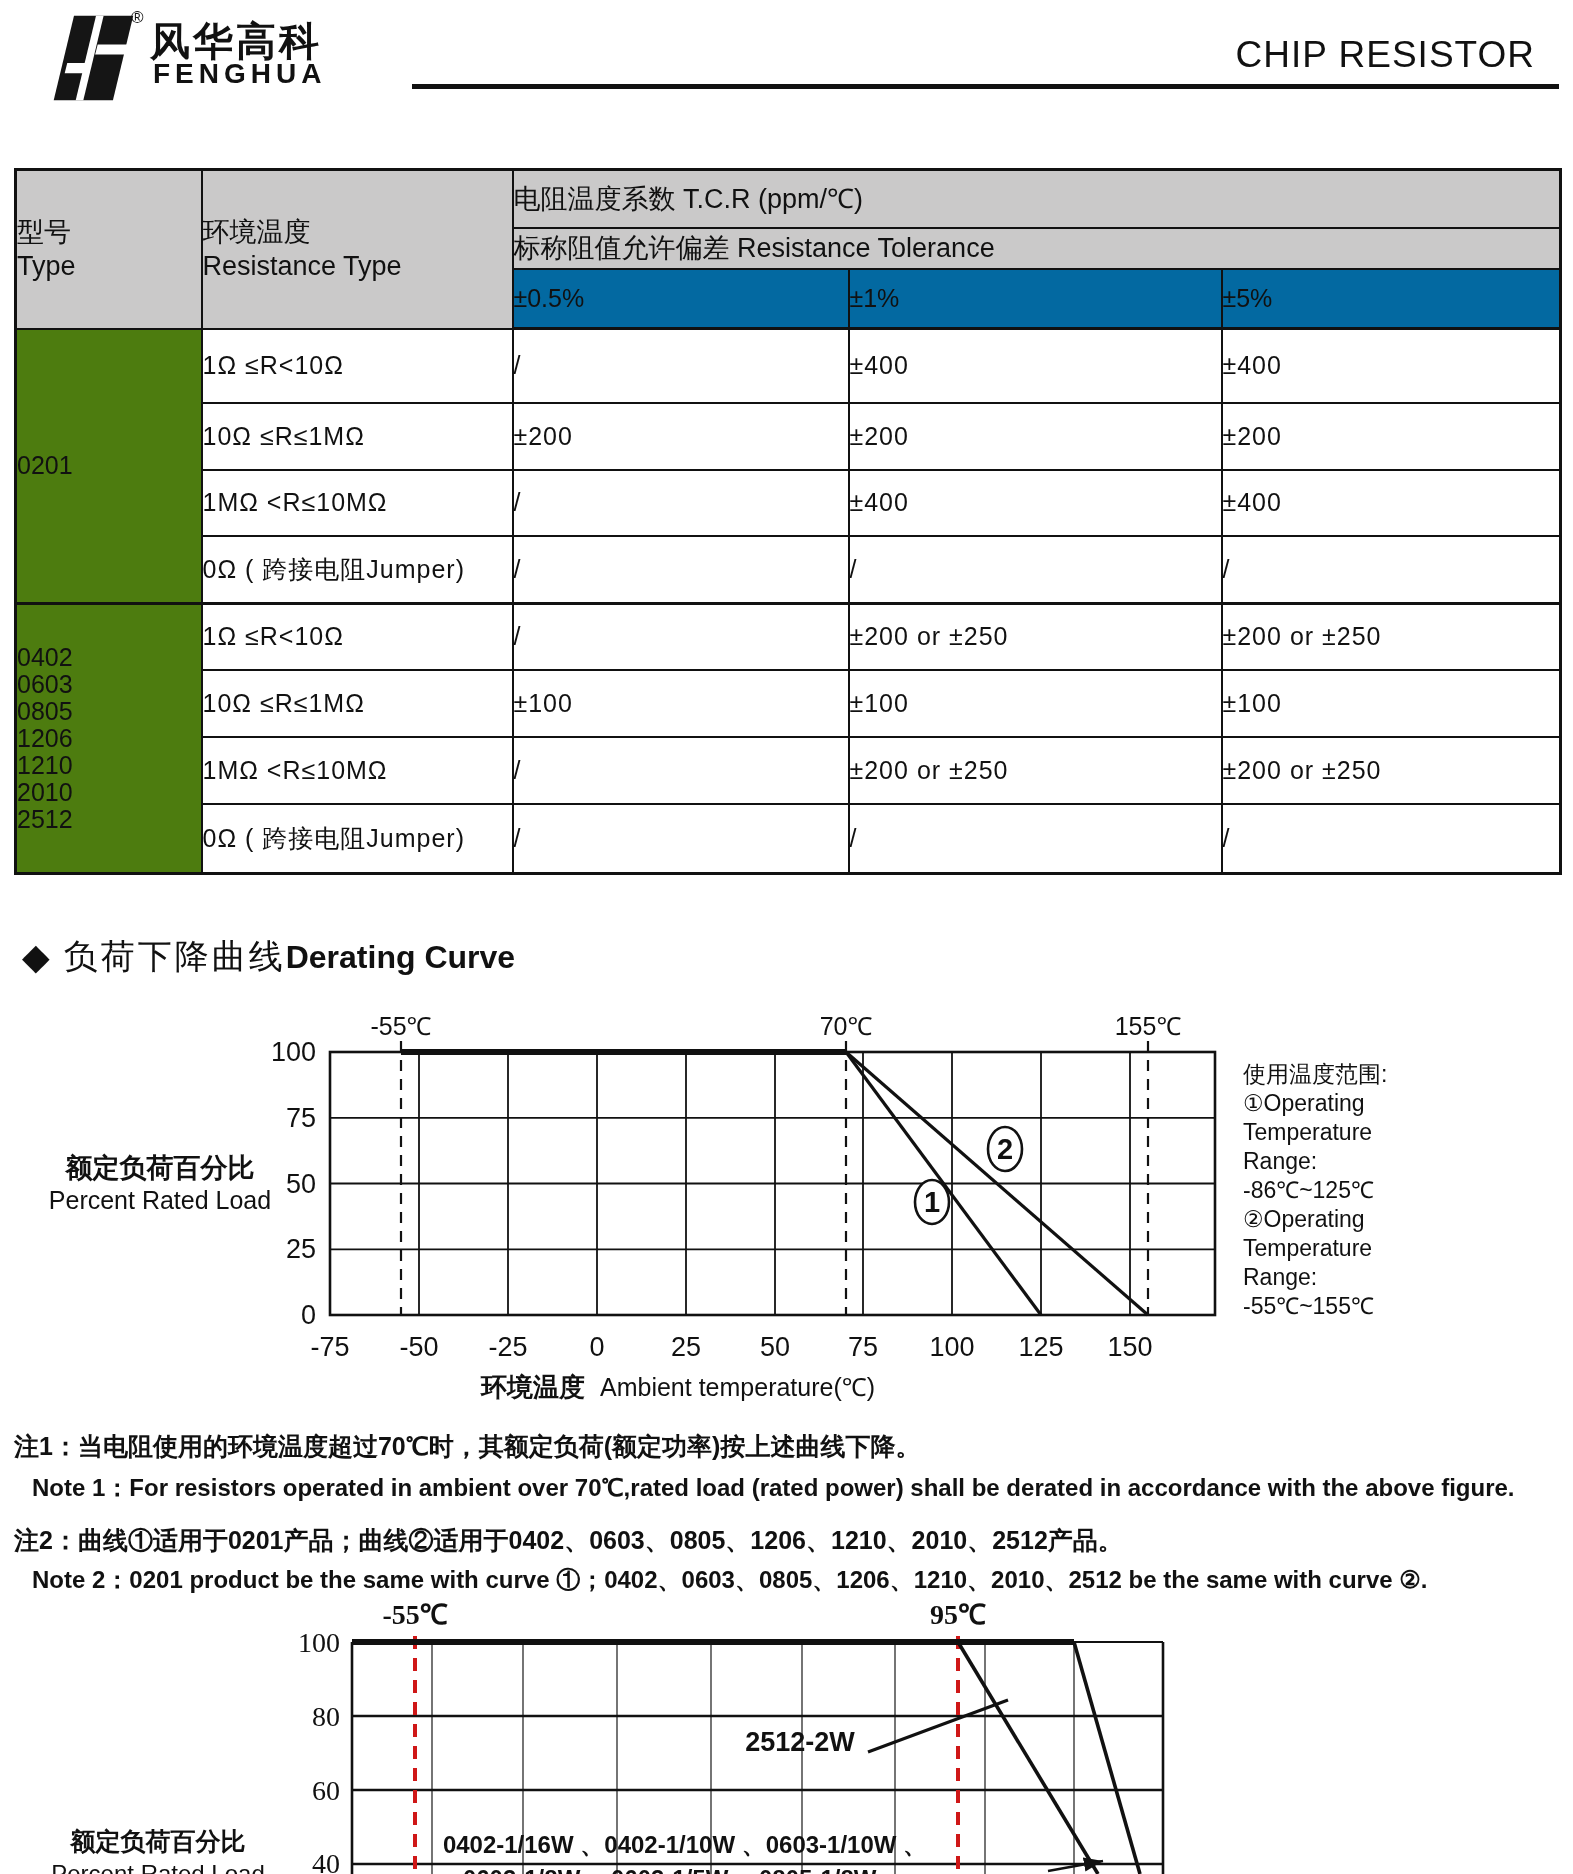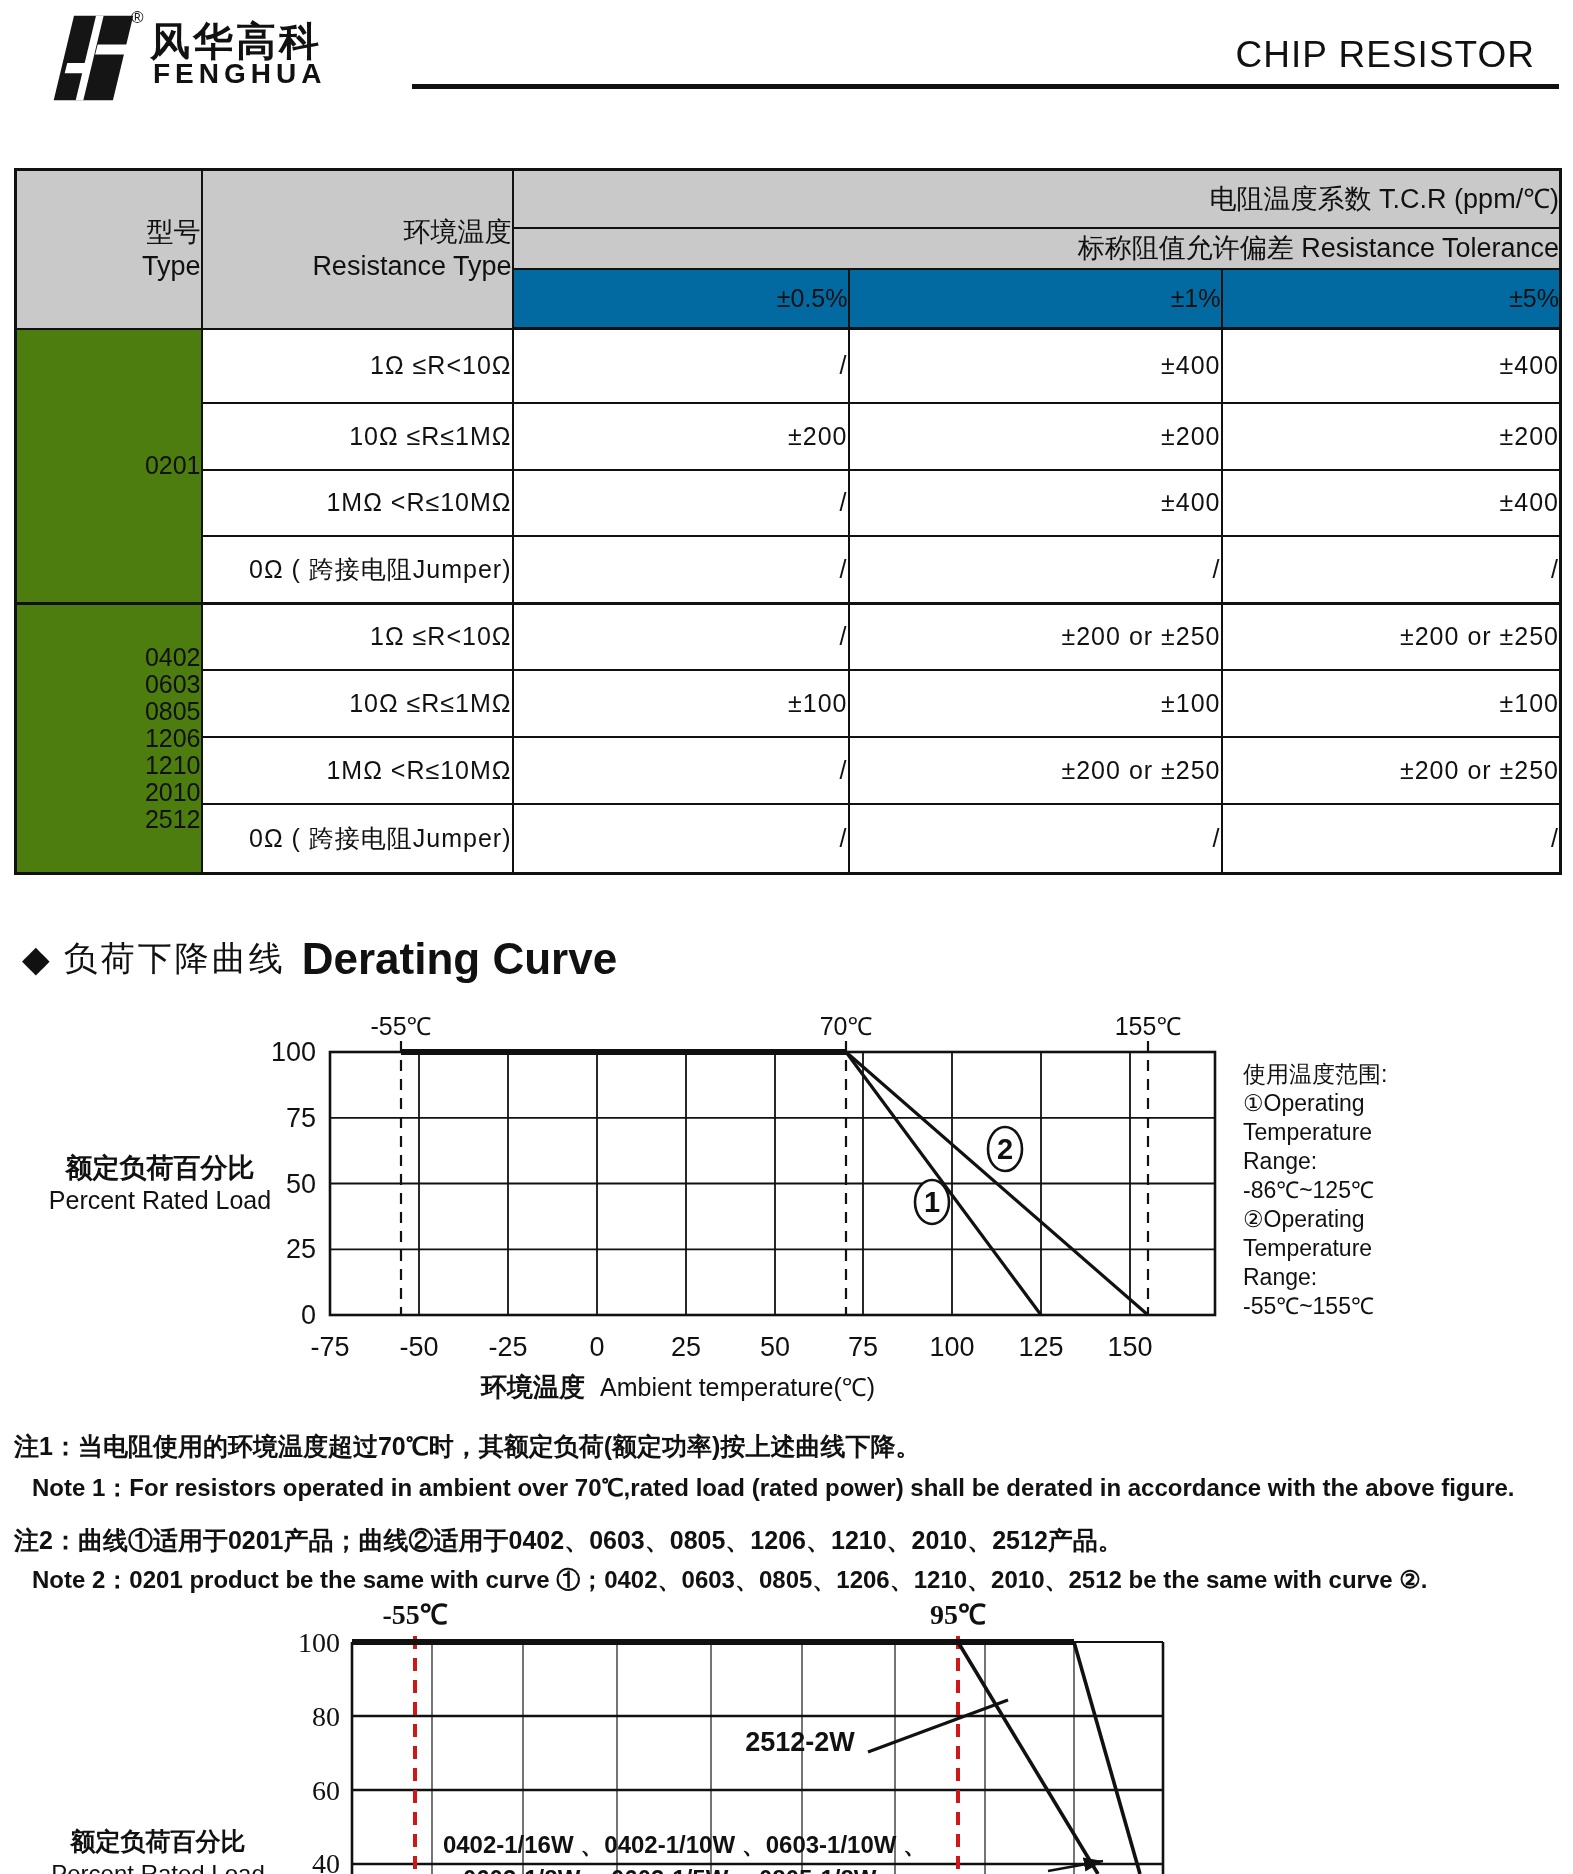--- a/index.html
+++ b/index.html
@@ -12,32 +12,32 @@
 
   
   .brand-cn{position:absolute;left:150px;top:14px;font-size:40px;font-weight:700;letter-spacing:3px}
   .brand-en{position:absolute;left:153px;top:58px;font-size:28px;font-weight:700;letter-spacing:5px}
   .reg{position:absolute;left:131px;top:8px;font-size:17px}
   .page-title{position:absolute;left:900px;top:34px;width:635px;text-align:right;font-size:37px;letter-spacing:1px}
   .rule{position:absolute;left:412px;top:84px;width:1147px;height:5px;background:#111}
 
   
   table.spec{position:absolute;left:14px;top:168px;width:1545px;border-collapse:collapse;table-layout:fixed;border:3px solid #111}
-  .spec th,.spec td{border:2px solid #111;text-align:right;vertical-align:middle;padding:0;font-weight:400}
+  .spec th,.spec td{border:2px solid #111;text-align:left;vertical-align:middle;padding:0;font-weight:400}
   .spec .hd{background:#cac9c9;font-size:27px;line-height:34px}
   .spec td{font-size:25px;letter-spacing:1px;background:#fff}
   .spec .type{font-size:25px;background:#4d7c0f;line-height:27px}
   .spec tr.hlast th{border-bottom:3px solid #111;background:#0369a1;font-size:25px;font-weight:400}
   .spec tr.gstart th,.spec tr.gstart td{border-top:3px solid #111}
 
   
   .sec-head{position:absolute;left:22px;top:934px;display:flex;align-items:center}
   .sec-head .bullet{font-size:36px;margin-right:14px}
   .sec-head .cn{font-size:34px;font-weight:400;letter-spacing:3px}
-  .sec-head .en{font-size:44px;font-weight:700;margin-left:16px}
+  .sec-head .en{font-size:32px;font-weight:700;}
 
   
   .side-note{position:absolute;left:1243px;top:1060px;width:250px;font-size:23px;line-height:29px}
 
   
   .note-cn{position:absolute;left:14px;width:1550px;font-size:25px;font-weight:700}
   .note-en{position:absolute;left:32px;width:1550px;font-size:24px;font-weight:700}
 
   svg text{fill:#111}
   .t-sans{font-family:"Liberation Sans",sans-serif}

